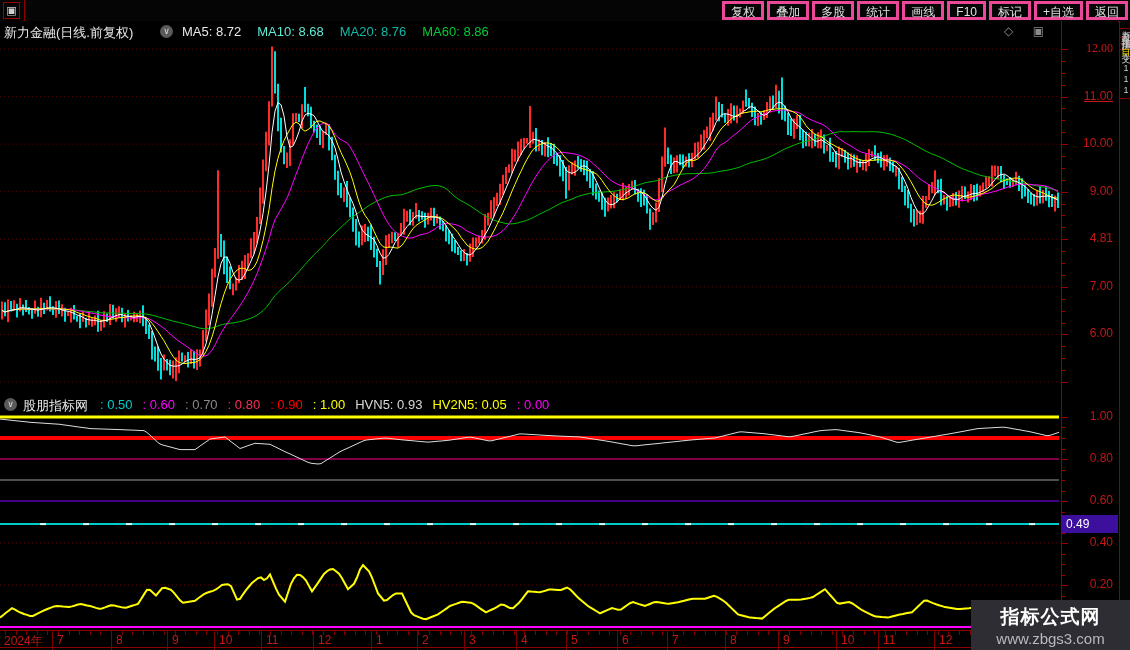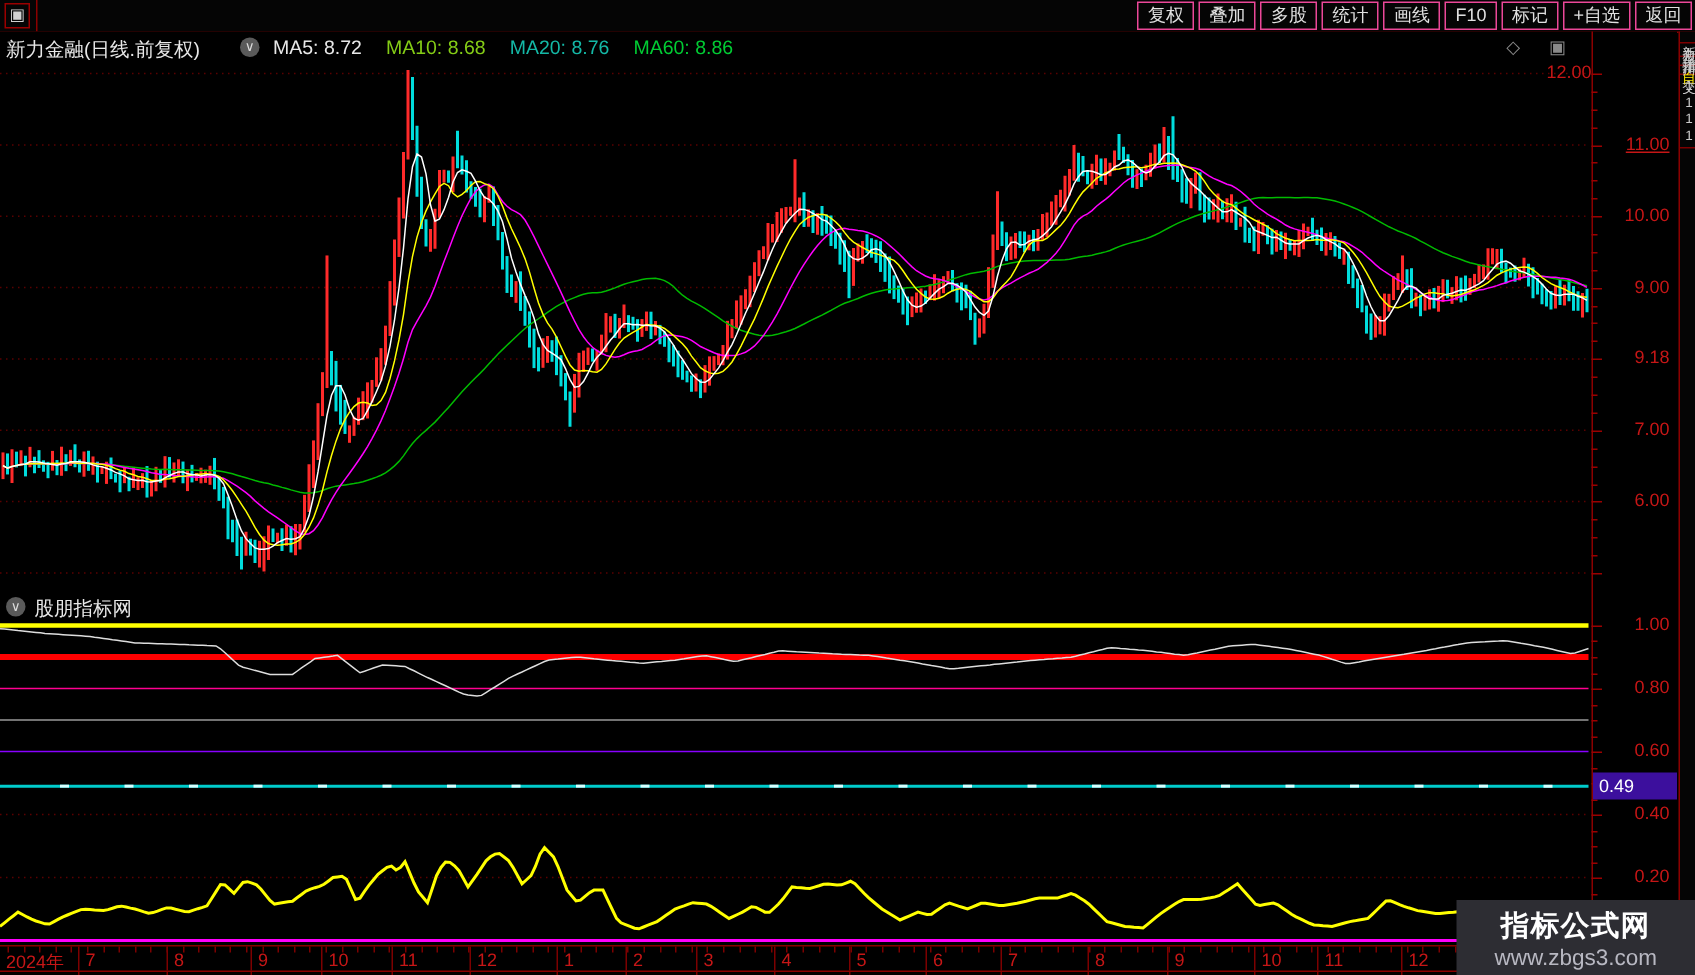--- a/index.html
+++ b/index.html
@@ -6,21 +6,21 @@
     font-family:"Liberation Sans","DejaVu Sans",sans-serif;}
   #stage{position:absolute;left:0;top:0;width:1130px;height:650px;background:#000;}
   
   #toolbar{position:absolute;left:0;top:0;width:1130px;height:21px;background:#050505;border-bottom:1px solid #8b0000;}
   #win-icon{position:absolute;left:3px;top:2px;width:15px;height:15px;border:1px solid #9b0000;color:#d0d0d0;font-size:11px;line-height:14px;text-align:center;}
   #tb-sep{position:absolute;left:24px;top:0;width:1px;height:21px;background:#8b0000;}
   #tb-left{position:absolute;left:32px;top:0;height:21px;display:flex;align-items:center;gap:15px;}
   .menu-item{color:#dcdcdc;font-size:12px;white-space:nowrap;cursor:default;}
   .menu-item.active{color:#00e0e0;}
   #tb-right{position:absolute;right:2px;top:1px;height:19px;display:flex;gap:3px;}
-  .tb-box{border:1px solid #ec4899;color:#e0e0e0;font-size:12px;padding:1px 6px;line-height:15px;white-space:nowrap;}
+  .tb-box{border:3px solid #ec4899;color:#e0e0e0;font-size:12px;padding:1px 6px;line-height:15px;white-space:nowrap;}
   
   #title-row{position:absolute;left:0;top:21px;width:1118px;height:19px;background:#000;}
   #stock-name{position:absolute;left:4px;top:3px;color:#e8e8e8;font-size:13px;}
   .circle-ic{display:inline-block;width:13px;height:13px;border-radius:50%;background:#5a5a5a;color:#ddd;
     font-size:9px;line-height:13px;text-align:center;vertical-align:middle;}
   #title-ic{position:absolute;left:160px;top:4px;}
   #ma-values{position:absolute;left:182px;top:3px;display:flex;gap:16px;font-size:13px;}
   #corner-icons{position:absolute;right:66px;top:3px;color:#8a8a8a;font-size:12px;letter-spacing:8px;}
   
   #mainsvg{position:absolute;left:0;top:40px;}
@@ -69,21 +69,21 @@
         <span class="tb-box">+自选</span>
         <span class="tb-box">返回</span>
       </div>
   </div>
 
   <div id="title-row">
     <span id="stock-name">新力金融(日线.前复权)</span>
     <span id="title-ic" class="circle-ic">∨</span>
     <span id="ma-values">
         <span style="color: rgb(232, 232, 232);">MA5: 8.72</span>
-        <span style="color: #84cc16;">MA10: 8.68</span>
+        <span style="color: #5eead4;">MA10: 8.68</span>
         <span style="color: #14b8a6;">MA20: 8.76</span>
         <span style="color: rgb(0, 204, 51);">MA60: 8.86</span>
       </span>
     <span id="corner-icons">◇ ▣</span>
   </div>
 
   <svg id="mainsvg" width="1061" height="357">
       <line x1="0" x2="1059" y1="342.0" y2="342.0" stroke="#5a0000" stroke-width="1" stroke-dasharray="1 3"></line>
       <line x1="0" x2="1059" y1="294.4" y2="294.4" stroke="#5a0000" stroke-width="1" stroke-dasharray="1 3"></line>
       <line x1="0" x2="1059" y1="246.8" y2="246.8" stroke="#5a0000" stroke-width="1" stroke-dasharray="1 3"></line>
@@ -447,20 +447,31 @@
       <line x1="1058" x2="1058" y1="152.5" y2="168.1" stroke="#00dddd" stroke-width="2"></line>
       <polyline points="2,270.4 5,272.1 8,271.0 11,270.4 14,269.7 17,269.5 20,269.1 23,269.0 26,269.1 29,269.2 32,269.3 35,269.3 38,269.5 41,269.1 44,269.1 47,268.8 50,268.9 53,269.0 56,268.9 59,269.0 62,269.1 65,269.3 68,269.5 71,269.6 74,269.9 77,270.2 80,270.5 83,270.9 86,271.2 89,271.5 92,271.8 95,272.1 98,272.4 101,272.7 104,272.9 107,273.0 110,272.9 113,273.0 116,273.1 119,273.1 122,273.2 125,273.3 128,273.4 131,273.5 134,273.6 137,273.6 140,273.6 143,273.8 146,274.0 149,274.5 152,275.2 155,275.9 158,276.8 161,277.7 164,278.5 167,279.4 170,280.3 173,281.1 176,281.8 179,282.4 182,283.3 185,284.0 188,284.9 191,285.7 194,286.6 197,287.4 200,288.2 203,288.6 206,288.7 209,288.5 212,287.9 215,287.0 218,285.8 221,284.9 224,284.1 227,283.7 230,283.3 233,282.9 236,282.4 239,281.8 242,281.1 245,280.2 248,279.2 251,278.1 254,276.8 257,275.2 260,273.1 263,270.6 266,267.6 269,263.9 272,259.6 275,255.7 278,252.4 281,249.5 284,246.9 287,244.2 290,241.4 293,238.1 296,234.8 299,231.6 302,228.1 305,224.7 308,221.2 311,218.0 314,214.8 317,211.8 320,208.9 323,205.8 326,202.5 329,199.3 332,196.0 335,193.1 338,190.2 341,187.3 344,184.5 347,181.7 350,179.0 353,176.6 356,174.5 359,172.5 362,170.4 365,168.3 368,166.2 371,164.3 374,162.6 377,161.0 380,159.6 383,158.4 386,157.2 389,156.2 392,155.5 395,155.2 398,155.1 401,154.8 404,154.0 407,153.0 410,151.9 413,150.7 416,149.5 419,148.6 422,147.8 425,147.1 428,146.4 431,145.9 434,145.6 437,145.5 440,146.1 443,147.1 446,148.7 449,151.0 452,154.1 455,156.8 458,158.9 461,160.7 464,162.3 467,163.9 470,165.7 473,167.8 476,169.8 479,171.8 482,173.9 485,175.7 488,177.5 491,178.9 494,180.2 497,181.2 500,182.0 503,182.8 506,183.5 509,183.9 512,183.9 515,183.5 518,182.9 521,182.0 524,181.2 527,180.2 530,179.0 533,177.5 536,176.0 539,174.4 542,172.9 545,171.5 548,170.1 551,168.5 554,166.9 557,165.2 560,163.6 563,162.2 566,161.2 569,160.1 572,159.0 575,157.7 578,156.5 581,155.5 584,154.7 587,154.0 590,153.3 593,152.8 596,152.6 599,152.3 602,152.1 605,151.9 608,151.7 611,151.6 614,151.2 617,150.8 620,150.2 623,149.6 626,148.8 629,147.9 632,146.9 635,146.0 638,145.1 641,144.1 644,143.1 647,142.4 650,141.8 653,141.4 656,140.8 659,140.0 662,138.8 665,137.6 668,136.7 671,136.0 674,135.4 677,134.8 680,134.3 683,134.0 686,133.8 689,133.7 692,133.7 695,133.6 698,133.5 701,133.5 704,133.4 707,133.3 710,133.1 713,132.8 716,132.1 719,131.5 722,131.0 725,130.6 728,130.1 731,129.4 734,128.7 737,127.9 740,127.0 743,125.7 746,124.4 749,123.3 752,122.4 755,121.6 758,120.8 761,120.0 764,119.1 767,118.0 770,116.7 773,115.3 776,113.6 779,112.0 782,110.4 785,108.9 788,107.6 791,106.4 794,105.2 797,104.0 800,103.0 803,102.1 806,101.4 809,100.6 812,99.8 815,99.0 818,98.1 821,97.0 824,96.2 827,95.1 830,94.0 833,93.1 836,92.3 839,91.8 842,91.6 845,91.8 848,91.8 851,91.6 854,91.6 857,91.7 860,91.7 863,91.8 866,91.8 869,91.7 872,91.6 875,91.8 878,91.9 881,92.3 884,92.8 887,93.3 890,94.0 893,94.9 896,96.0 899,97.1 902,98.3 905,99.6 908,101.1 911,102.8 914,104.5 917,106.2 920,107.9 923,109.6 926,111.2 929,112.6 932,114.0 935,115.1 938,116.3 941,117.6 944,119.0 947,120.7 950,122.3 953,123.9 956,125.6 959,127.1 962,128.5 965,129.7 968,130.9 971,131.9 974,133.0 977,134.2 980,135.2 983,135.9 986,136.6 989,137.3 992,137.9 995,138.4 998,138.8 1001,139.5 1004,140.0 1007,140.6 1010,141.1 1013,141.5 1016,141.8 1019,142.4 1022,143.0 1025,143.5 1028,144.1 1031,144.7 1034,145.3 1037,145.9 1040,146.4 1043,146.9 1046,147.5 1049,148.3 1052,149.1 1055,149.8 1058,150.5 " fill="none" stroke="#00bb00" stroke-width="1"></polyline>
       <polyline points="2,270.4 5,272.1 8,271.0 11,270.4 14,269.7 17,269.5 20,269.1 23,269.0 26,269.1 29,269.2 32,269.3 35,269.3 38,269.5 41,269.1 44,269.1 47,268.8 50,268.9 53,269.0 56,268.9 59,269.0 62,269.0 65,269.0 68,269.3 71,269.4 74,269.9 77,270.4 80,271.0 83,271.6 86,272.2 89,272.7 92,273.2 95,273.7 98,274.4 101,275.2 104,275.7 107,276.4 110,276.4 113,276.6 116,277.1 119,277.1 122,277.5 125,277.6 128,277.9 131,278.2 134,278.2 137,278.0 140,277.8 143,277.8 146,278.1 149,278.8 152,280.4 155,282.2 158,284.1 161,286.2 164,288.4 167,290.9 170,293.9 173,296.4 176,298.9 179,301.2 182,303.3 185,305.3 188,307.4 191,309.5 194,311.7 197,313.9 200,315.7 203,316.3 206,315.8 209,313.8 212,310.0 215,305.1 218,298.9 221,293.2 224,288.3 227,283.7 230,279.6 233,275.5 236,271.3 239,267.0 242,262.5 245,257.7 248,252.4 251,246.8 254,240.6 257,233.7 260,225.9 263,217.7 266,208.8 269,199.2 272,188.2 275,179.7 278,174.2 281,169.1 284,163.9 287,158.1 290,150.8 293,142.5 296,134.4 299,126.7 302,118.7 305,111.0 308,103.8 311,97.7 314,92.1 317,87.8 320,85.1 323,83.3 326,82.9 329,84.8 332,89.9 335,94.3 338,97.5 341,99.7 344,101.2 347,103.1 350,106.7 353,111.9 356,117.8 359,123.9 362,130.2 365,136.3 368,142.4 371,148.6 374,154.9 377,161.4 380,167.9 383,174.0 386,179.8 389,184.5 392,188.4 395,191.5 398,193.7 401,195.5 404,196.9 407,197.7 410,198.1 413,197.7 416,196.5 419,195.2 422,194.4 425,193.8 428,193.0 431,191.3 434,189.6 437,187.3 440,185.3 443,183.8 446,183.4 449,183.5 452,184.0 455,184.5 458,185.4 461,186.9 464,188.9 467,191.0 470,192.4 473,193.8 476,195.2 479,196.3 482,197.0 485,197.0 488,197.0 491,196.8 494,195.9 497,194.8 500,192.9 503,190.6 506,187.4 509,183.7 512,179.3 515,174.6 518,169.4 521,163.7 524,157.9 527,152.0 530,146.4 533,141.1 536,136.3 539,131.7 542,127.5 545,123.7 548,120.3 551,117.4 554,115.3 557,113.6 560,112.6 563,112.2 566,112.8 569,113.1 572,113.6 575,114.0 578,114.8 581,115.9 584,117.3 587,118.9 590,121.0 593,123.6 596,126.2 599,128.9 602,131.9 605,135.0 608,137.9 611,140.5 614,142.3 617,144.0 620,145.2 623,145.9 626,146.2 629,147.0 632,148.0 635,149.4 638,151.0 641,152.6 644,154.2 647,156.2 650,158.0 653,159.4 656,160.0 659,159.3 662,157.0 665,154.1 668,151.9 671,150.2 674,148.7 677,146.9 680,145.2 683,143.8 686,142.2 689,140.9 692,139.5 695,137.3 698,134.9 701,132.0 704,128.8 707,124.9 710,120.2 713,115.3 716,110.1 719,106.4 722,104.1 725,102.6 728,100.4 731,97.5 734,95.1 737,92.9 740,90.4 743,87.5 746,84.8 749,82.0 752,79.7 755,78.2 758,76.6 761,75.4 764,74.2 767,72.9 770,71.8 773,71.1 776,70.7 779,70.3 782,70.1 785,70.0 788,70.4 791,71.4 794,71.7 797,72.2 800,73.2 803,75.2 806,77.2 809,78.9 812,80.2 815,81.5 818,82.8 821,83.7 824,85.4 827,87.5 830,90.1 833,92.8 836,96.0 839,98.5 842,100.6 845,102.7 848,104.5 851,106.1 854,108.0 857,110.0 860,111.5 863,112.6 866,113.4 869,114.2 872,114.9 875,115.6 878,116.5 881,117.9 884,118.7 887,119.4 890,119.9 893,120.7 896,121.1 899,122.5 902,124.3 905,126.1 908,128.2 911,131.0 914,133.6 917,136.4 920,138.9 923,141.0 926,142.9 929,144.8 932,146.7 935,148.1 938,149.6 941,151.2 944,152.9 947,155.1 950,156.8 953,158.1 956,159.5 959,160.3 962,160.5 965,160.4 968,159.9 971,158.7 974,157.5 977,156.3 980,155.0 983,154.1 986,153.4 989,153.0 992,152.1 995,151.3 998,150.4 1001,149.3 1004,148.5 1007,147.3 1010,146.5 1013,145.7 1016,144.9 1019,144.3 1022,144.2 1025,144.1 1028,144.2 1031,144.5 1034,144.9 1037,144.9 1040,145.3 1043,145.6 1046,146.2 1049,147.1 1052,148.5 1055,150.0 1058,151.6 " fill="none" stroke="#ff00ff" stroke-width="1"></polyline>
       <polyline points="2,270.4 5,272.1 8,271.0 11,270.4 14,269.7 17,269.5 20,269.1 23,269.0 26,269.1 29,269.2 32,269.2 35,268.8 38,269.0 41,268.6 44,268.8 47,268.4 50,268.7 53,269.0 56,268.7 59,268.9 62,268.8 65,269.3 68,269.5 71,270.2 74,271.0 77,272.4 80,273.4 83,274.2 86,275.7 89,276.5 92,277.6 95,278.1 98,279.2 101,280.3 104,280.3 107,280.3 110,279.4 113,279.1 116,278.5 119,277.7 122,277.5 125,277.2 128,276.6 131,276.1 134,276.1 137,275.7 140,276.1 143,276.5 146,277.6 149,280.0 152,283.3 155,287.2 158,291.6 161,296.3 164,300.8 167,306.1 170,311.6 173,316.3 176,320.1 179,322.4 182,323.2 185,323.5 188,323.2 191,322.6 194,322.6 197,321.6 200,319.7 203,316.3 206,311.5 209,305.3 212,296.9 215,286.8 218,274.6 221,263.7 224,254.1 227,245.9 230,239.6 233,234.8 236,231.1 239,228.7 242,228.1 245,228.6 248,230.3 251,229.9 254,227.1 257,221.6 260,212.3 263,200.6 266,186.5 269,169.7 272,148.4 275,130.9 278,118.1 281,108.4 284,100.6 287,94.6 290,89.2 293,84.3 296,82.2 299,83.8 302,88.9 305,91.2 308,89.6 311,87.0 314,83.7 317,81.1 320,81.0 323,82.4 326,83.6 329,85.8 332,90.8 335,97.4 338,105.4 341,112.5 344,118.7 347,125.2 350,132.4 353,141.4 356,152.0 359,162.0 362,169.6 365,175.3 368,179.4 371,184.7 374,191.2 377,197.6 380,203.3 383,206.7 386,207.5 389,207.0 392,207.2 395,207.8 398,208.1 401,206.3 404,202.6 407,197.7 410,192.9 413,188.7 416,185.4 419,183.4 422,181.6 425,179.9 428,178.0 431,176.3 434,176.6 437,176.9 440,177.6 443,179.0 446,181.3 449,183.7 452,186.4 455,189.1 458,192.7 461,197.4 464,201.2 467,205.1 470,207.2 473,208.6 476,209.1 479,208.8 482,207.6 485,204.8 488,201.3 491,196.2 494,190.7 497,184.6 500,178.6 503,172.6 506,165.7 509,158.6 512,151.1 515,144.3 518,137.6 521,131.3 524,125.0 527,119.3 530,114.2 533,109.6 536,107.0 539,104.8 542,103.8 545,103.1 548,102.9 551,103.5 554,105.5 557,107.8 560,110.9 563,114.9 566,118.7 569,121.4 572,123.3 575,125.0 578,126.6 581,128.3 584,129.1 587,130.1 590,131.2 593,132.4 596,133.6 599,136.5 602,140.5 605,145.0 608,149.1 611,152.8 614,155.6 617,158.0 620,159.3 623,159.5 626,158.8 629,157.5 632,155.5 635,153.8 638,152.9 641,152.4 644,152.9 647,154.3 650,156.8 653,159.2 656,161.1 659,161.1 662,158.6 665,154.4 668,151.0 671,148.0 674,144.6 677,139.4 680,133.7 683,128.3 686,123.4 689,120.8 692,120.4 695,120.3 698,118.8 701,116.0 704,113.1 707,110.4 710,106.7 713,102.2 716,96.9 719,92.0 722,87.9 725,85.0 728,82.0 731,78.9 734,77.1 737,75.3 740,74.1 743,72.8 746,72.6 749,71.9 752,71.5 755,71.3 758,71.1 761,71.9 764,71.3 767,70.4 770,69.5 773,69.5 776,68.8 779,68.8 782,68.7 785,68.8 788,69.8 791,70.9 794,72.2 797,74.0 800,77.0 803,80.9 806,85.6 809,89.0 812,91.8 815,94.2 818,95.7 821,96.4 824,98.7 827,101.1 830,103.3 833,104.7 836,106.5 839,108.0 842,109.5 845,111.1 848,113.3 851,115.7 854,117.3 857,118.8 860,119.7 863,120.5 866,120.3 869,120.3 872,120.4 875,120.1 878,119.7 881,120.1 884,120.1 887,119.9 890,120.1 893,120.9 896,121.9 899,124.8 902,128.2 905,132.1 908,136.8 911,141.8 914,147.2 917,152.8 920,157.7 923,161.2 926,164.0 929,164.9 932,165.2 935,164.1 938,162.4 941,160.7 944,158.7 947,157.5 950,155.9 953,155.1 956,155.1 959,155.7 962,155.8 965,156.8 968,157.3 971,156.8 974,156.3 977,155.2 980,154.2 983,153.2 986,151.8 989,150.2 992,148.4 995,145.9 998,143.5 1001,141.9 1004,140.6 1007,139.4 1010,138.8 1013,138.3 1016,138.0 1019,138.4 1022,140.0 1025,142.3 1028,145.0 1031,147.1 1034,149.1 1037,150.5 1040,151.7 1043,152.8 1046,154.5 1049,155.8 1052,157.1 1055,157.8 1058,158.2 " fill="none" stroke="#ffff00" stroke-width="1"></polyline>
       <polyline points="2,270.4 5,272.1 8,271.0 11,270.4 14,269.7 17,269.3 20,267.9 23,267.8 26,268.0 29,268.6 32,269.1 35,269.6 38,270.2 41,269.3 44,269.0 47,267.8 50,267.8 53,267.8 56,268.1 59,268.8 62,269.9 65,270.8 68,271.2 71,272.2 74,273.3 77,274.9 80,275.9 83,277.2 86,279.2 89,279.8 92,280.3 95,280.2 98,281.2 101,281.4 104,280.7 107,280.4 110,278.6 113,277.0 116,275.6 119,274.7 122,274.6 125,275.9 128,276.3 131,276.6 134,277.4 137,276.7 140,276.4 143,276.8 146,278.7 149,282.5 152,289.8 155,297.9 158,306.5 161,314.0 164,319.1 167,322.4 170,325.3 173,326.1 176,326.2 179,325.7 182,324.1 185,321.7 188,320.3 191,319.0 194,319.5 197,319.1 200,317.8 203,312.2 206,303.9 209,291.0 212,274.6 215,255.8 218,236.9 221,223.5 224,217.1 227,217.1 230,223.3 233,232.7 236,238.8 239,240.2 242,239.0 245,233.8 248,227.8 251,221.0 254,214.0 257,204.1 260,190.7 263,173.5 266,152.0 269,125.4 272,92.6 275,71.1 278,62.6 281,64.7 284,75.9 287,96.5 290,107.4 293,106.0 296,99.8 299,91.7 302,81.3 305,75.0 308,73.2 311,74.2 314,75.6 317,80.8 320,87.0 323,91.6 326,92.9 329,96.0 332,100.8 335,107.8 338,119.3 341,132.1 344,141.4 347,149.6 350,156.9 353,163.5 356,172.0 359,182.6 362,189.6 365,193.6 368,195.4 371,197.4 374,199.7 377,205.7 380,213.1 383,218.1 386,217.6 389,214.4 392,208.7 395,202.6 398,198.1 401,195.1 404,190.8 407,186.7 410,183.3 413,179.2 416,175.8 419,175.9 422,176.5 425,176.4 428,176.8 431,176.9 434,177.2 437,177.3 440,178.7 443,181.2 446,185.7 449,190.1 452,195.4 455,199.5 458,204.2 461,209.1 464,212.2 467,214.7 470,214.9 473,212.9 476,209.1 479,205.4 482,200.4 485,194.7 488,189.7 491,183.2 494,176.0 497,168.8 500,162.5 503,155.5 506,148.2 509,141.1 512,133.3 515,126.2 518,119.7 521,114.3 524,109.0 527,105.3 530,102.2 533,99.5 536,99.6 539,100.6 542,102.3 545,103.9 548,106.4 551,107.4 554,110.3 557,113.4 560,118.0 563,123.4 566,130.1 569,132.4 572,133.2 575,132.1 578,129.9 581,126.5 584,125.8 587,126.9 590,130.2 593,134.8 596,140.8 599,147.1 602,154.0 605,159.9 608,163.5 611,164.8 614,164.0 617,162.0 620,158.7 623,155.6 626,152.8 629,151.1 632,149.0 635,148.9 638,150.1 641,152.0 644,154.7 647,159.7 650,164.7 653,168.3 656,170.2 659,167.4 662,157.5 665,144.0 668,133.6 671,125.9 674,121.7 677,121.4 680,123.3 683,123.0 686,120.8 689,119.9 692,119.4 695,117.2 698,114.5 701,111.2 704,106.2 707,101.4 710,96.2 713,89.9 716,82.6 719,77.8 722,74.3 725,73.8 728,74.2 731,75.2 734,76.5 737,76.4 740,74.3 743,71.3 746,70.0 749,67.3 752,66.6 755,68.3 758,70.9 761,73.8 764,75.3 767,74.2 770,70.7 773,68.0 776,63.8 779,62.2 782,63.2 785,66.8 788,71.5 791,78.0 794,82.1 797,84.8 800,87.2 803,90.3 806,93.2 809,95.9 812,98.7 815,101.2 818,101.2 821,99.7 824,101.5 827,103.4 830,105.4 833,108.3 836,113.3 839,114.5 842,115.7 845,116.9 848,118.4 851,118.1 854,120.1 857,122.0 860,122.6 863,122.6 866,122.6 869,120.5 872,118.7 875,117.6 878,116.8 881,117.7 884,119.7 887,121.1 890,122.6 893,125.0 896,126.1 899,129.8 902,135.4 905,141.6 908,148.6 911,157.4 914,164.5 917,170.2 920,173.9 923,173.8 926,170.5 929,165.4 932,160.2 935,154.3 938,151.0 941,150.9 944,152.1 947,154.8 950,157.4 953,159.2 956,159.3 959,159.3 962,156.9 965,156.2 968,155.5 971,154.3 974,153.3 977,153.5 980,152.3 983,150.8 986,149.2 989,147.1 992,143.2 995,139.6 998,136.1 1001,134.6 1004,134.1 1007,135.5 1010,138.1 1013,140.5 1016,141.4 1019,142.7 1022,144.4 1025,146.4 1028,149.4 1031,152.8 1034,155.5 1037,156.6 1040,157.0 1043,156.2 1046,156.2 1049,156.1 1052,157.5 1055,158.6 1058,160.2 " fill="none" stroke="#ffffff" stroke-width="1"></polyline>
     </svg>
 
   <div id="ind-header">
     <span id="ind-ic" class="circle-ic">∨</span>
     <span id="ind-title">股朋指标网</span>
+    <span id="ind-vals">
+        <span style="color: rgb(0, 204, 204);">: 0.50</span>
+        <span style="color: rgb(255, 0, 255);">: 0.60</span>
+        <span style="color: rgb(138, 138, 138);">: 0.70</span>
+        <span style="color: rgb(255, 45, 85);">: 0.80</span>
+        <span style="color: rgb(255, 0, 0);">: 0.90</span>
+        <span style="color: rgb(255, 255, 0);">: 1.00</span>
+        <span style="color: rgb(216, 216, 216);">HVN5: 0.93</span>
+        <span style="color: rgb(255, 255, 0);">HV2N5: 0.05</span>
+        <span style="color: rgb(255, 0, 255);">: 0.00</span>
+      </span>
   </div>
 
   <svg id="indsvg" width="1061" height="217">
       <line x1="0" x2="1059" y1="4.0" y2="4.0" stroke="#ffff00" stroke-width="3"></line>
       <line x1="0" x2="1059" y1="25.0" y2="25.0" stroke="#ff0000" stroke-width="4"></line>
       <line x1="0" x2="1059" y1="46.0" y2="46.0" stroke="#ff0090" stroke-width="1"></line>
       <line x1="0" x2="1059" y1="67.0" y2="67.0" stroke="#9a9a9a" stroke-width="1"></line>
       <line x1="0" x2="1059" y1="88.0" y2="88.0" stroke="#8800ff" stroke-width="1"></line>
       <line x1="0" x2="1059" y1="111.1" y2="111.1" stroke="#00cccc" stroke-width="2"></line>
       <line x1="0" x2="1059" y1="130.0" y2="130.0" stroke="#5c0000" stroke-width="1" stroke-dasharray="1 3"></line>
@@ -521,25 +532,25 @@
       <div class="axis-tick" style="left: 1061px; width: 4px; top: 120px;"></div>
       <div class="axis-tick" style="left: 1061px; width: 4px; top: 108px;"></div>
       <div class="axis-tick" style="left: 1061px; width: 7px; top: 97px;"></div>
       <div class="axis-tick" style="left: 1061px; width: 4px; top: 85px;"></div>
       <div class="axis-tick" style="left: 1061px; width: 4px; top: 73px;"></div>
       <div class="axis-tick" style="left: 1061px; width: 4px; top: 61px;"></div>
       <div class="axis-tick" style="left: 1061px; width: 7px; top: 49px;"></div>
       <div class="price-label" style="left: 1063px; top: 374px; margin-left: 39px;">5.00</div>
       <div class="price-label" style="left: 1063px; top: 326px;">6.00</div>
       <div class="price-label" style="left: 1063px; top: 279px;">7.00</div>
-      <div class="price-label" style="left: 1063px; top: 231px;">9.18</div>
+      <div class="price-label" style="left: 1063px; top: 231px;">4.81</div>
       <div class="price-label" style="left: 1063px; top: 184px;">9.00</div>
       <div class="price-label" style="left: 1063px; top: 136px;">10.00</div>
       <div class="price-label" style="left: 1063px; top: 89px; text-decoration: underline;">11.00</div>
-      <div class="price-label" style="left: 1011px; top: 41px;">12.00</div>
+      <div class="price-label" style="left: 1063px; top: 41px; font-family: Liberation Serif, serif;">12.00</div>
       <div class="axis-tick" style="left: 1061px; width: 4px; top: 617px;"></div>
       <div class="axis-tick" style="left: 1061px; width: 4px; top: 606px;"></div>
       <div class="axis-tick" style="left: 1061px; width: 4px; top: 596px;"></div>
       <div class="axis-tick" style="left: 1061px; width: 7px; top: 585px;"></div>
       <div class="axis-tick" style="left: 1061px; width: 4px; top: 575px;"></div>
       <div class="axis-tick" style="left: 1061px; width: 4px; top: 564px;"></div>
       <div class="axis-tick" style="left: 1061px; width: 4px; top: 554px;"></div>
       <div class="axis-tick" style="left: 1061px; width: 7px; top: 543px;"></div>
       <div class="axis-tick" style="left: 1061px; width: 4px; top: 533px;"></div>
       <div class="axis-tick" style="left: 1061px; width: 4px; top: 522px;"></div>

